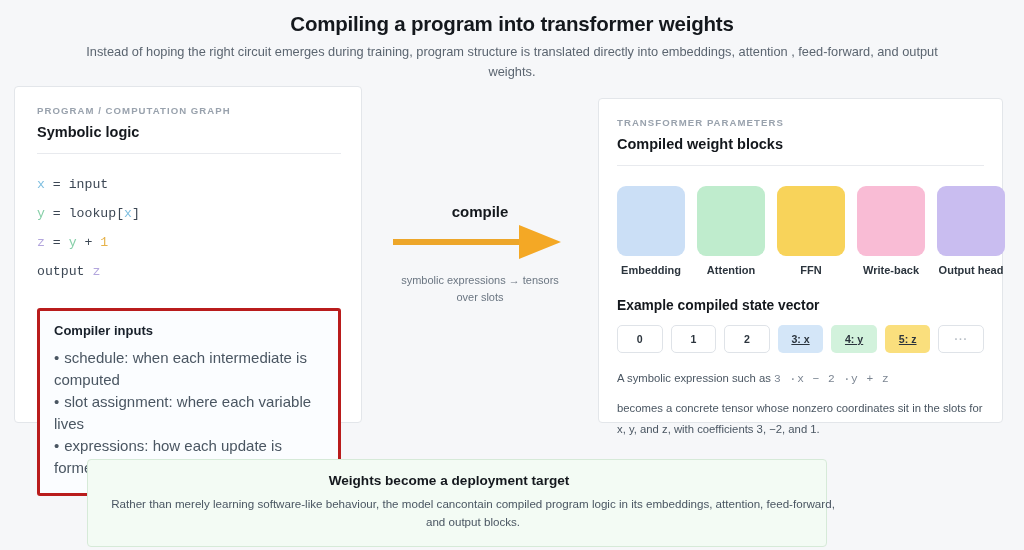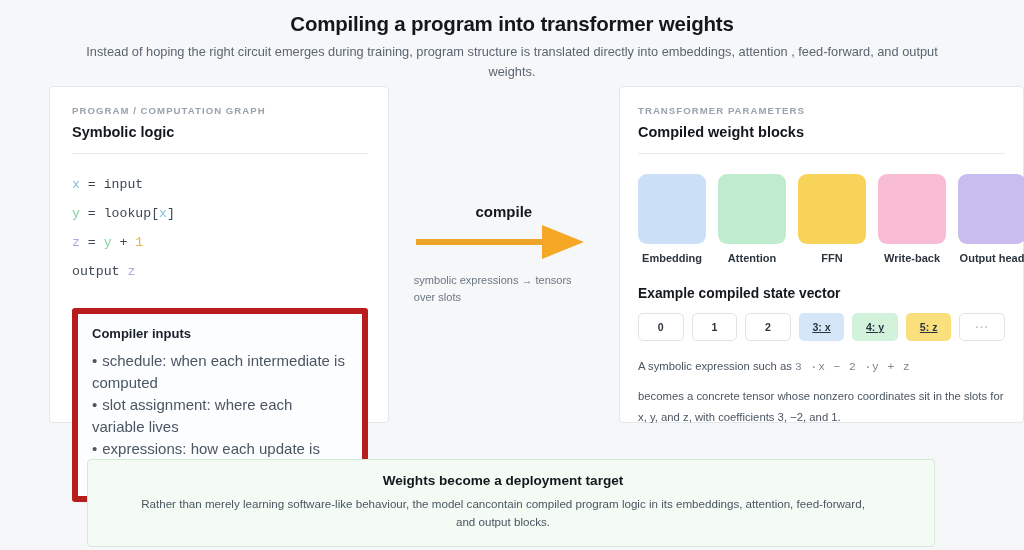--- a/index.html
+++ b/index.html
@@ -47,27 +47,28 @@
   }
 
   .panel {
     background: #ffffff;
     border: 1px solid #e3e6ea;
     border-radius: 4px;
     padding: 18px 20px 16px 22px;
   }
 
   .panel-left {
-    margin-left: 49px;
+    margin-left: 14px;
     width: 348px;
   }
   .panel-right {
     margin-left: 0;
     width: 405px;
     padding: 18px 18px 10px 18px;
+    margin-top: 12px;
   }
 
   .center-col {
     width: 210px;
     margin-left: 13px;
     margin-right: 13px;
     display: flex;
     flex-direction: column;
     justify-content: center;
     align-items: center;
@@ -104,21 +105,21 @@
   }
   .tok-x { color: #7fbfe0; }
   .tok-y { color: #86cfa8; }
   .tok-z { color: #b3a6dd; }
   .tok-num { color: #e6b24a; }
   .tok-plain { color: #3c4754; }
 
   
   .inputs-box {
     margin-top: 22px;
-    border: 6px solid #b91c1c;
+    border: 3px solid #b91c1c;
     background: #fbfdff;
     border-radius: 3px;
     padding: 12px 14px 14px 14px;
   }
   .inputs-title {
     font-size: 13px;
     font-weight: bold;
     color: #18202a;
   }
   .inputs-list { margin-top: 9px; }
@@ -155,21 +156,21 @@
   .arrow-head {
     position: absolute;
     left: 126px; top: 0;
     width: 0; height: 0;
     border-top: 17px solid transparent;
     border-bottom: 17px solid transparent;
     border-left: 42px solid #f4a825;
   }
   .compile-sub {
     margin-top: 13px;
-    text-align: left;
+    text-align: center;
     font-size: 11px;
     line-height: 17px;
     color: #6b7682;
     width: 180px;
   }
 
   
   .blocks {
     margin-top: 20px;
     display: flex;
@@ -230,21 +231,21 @@
     font-size: 11.2px;
     color: #7b8592;
     letter-spacing: 1px;
   }
   .explain p + p { margin-top: 8px; }
 
   
   .callout {
     position: absolute;
     left: 87px; top: 459px;
-    width: 848px;
+    width: 740px;
     border: 1px solid #d6ead8;
     background: #f3fbf4;
     border-radius: 4px;
     padding: 13px 36px 15px 20px;
     text-align: center;
   }
   .callout-title {
     font-size: 13.6px;
     font-weight: bold;
     color: #14181d;

